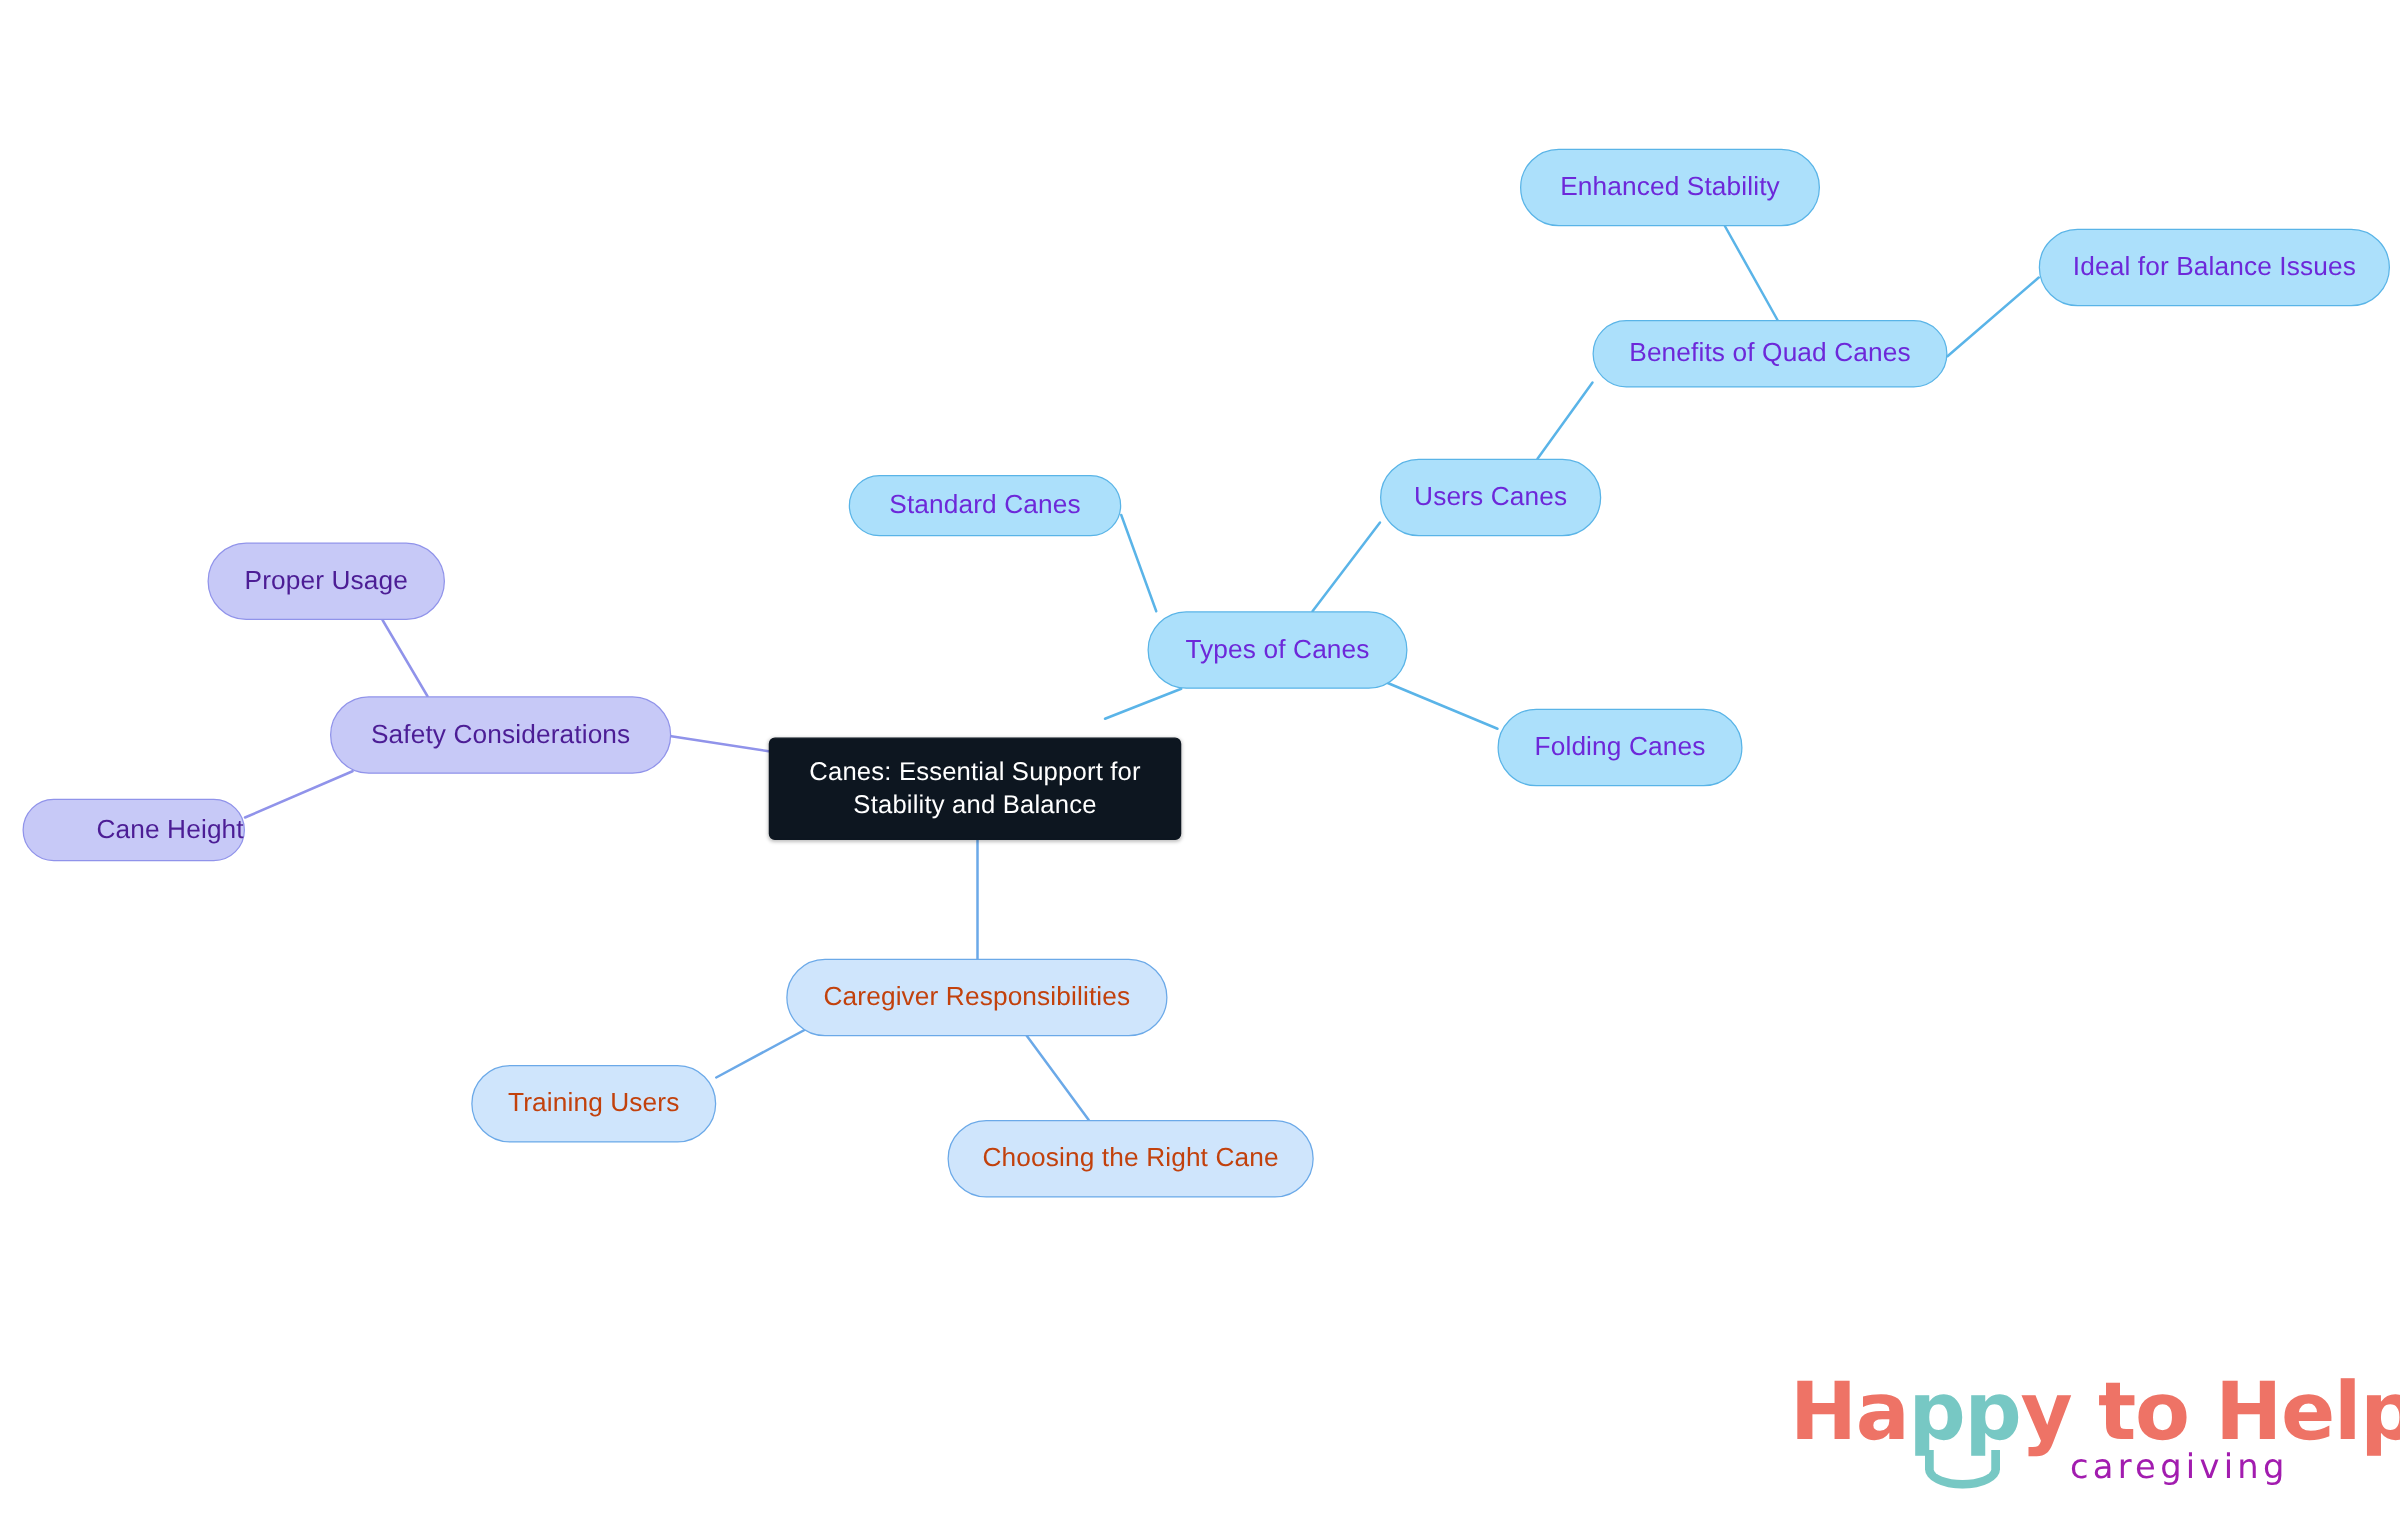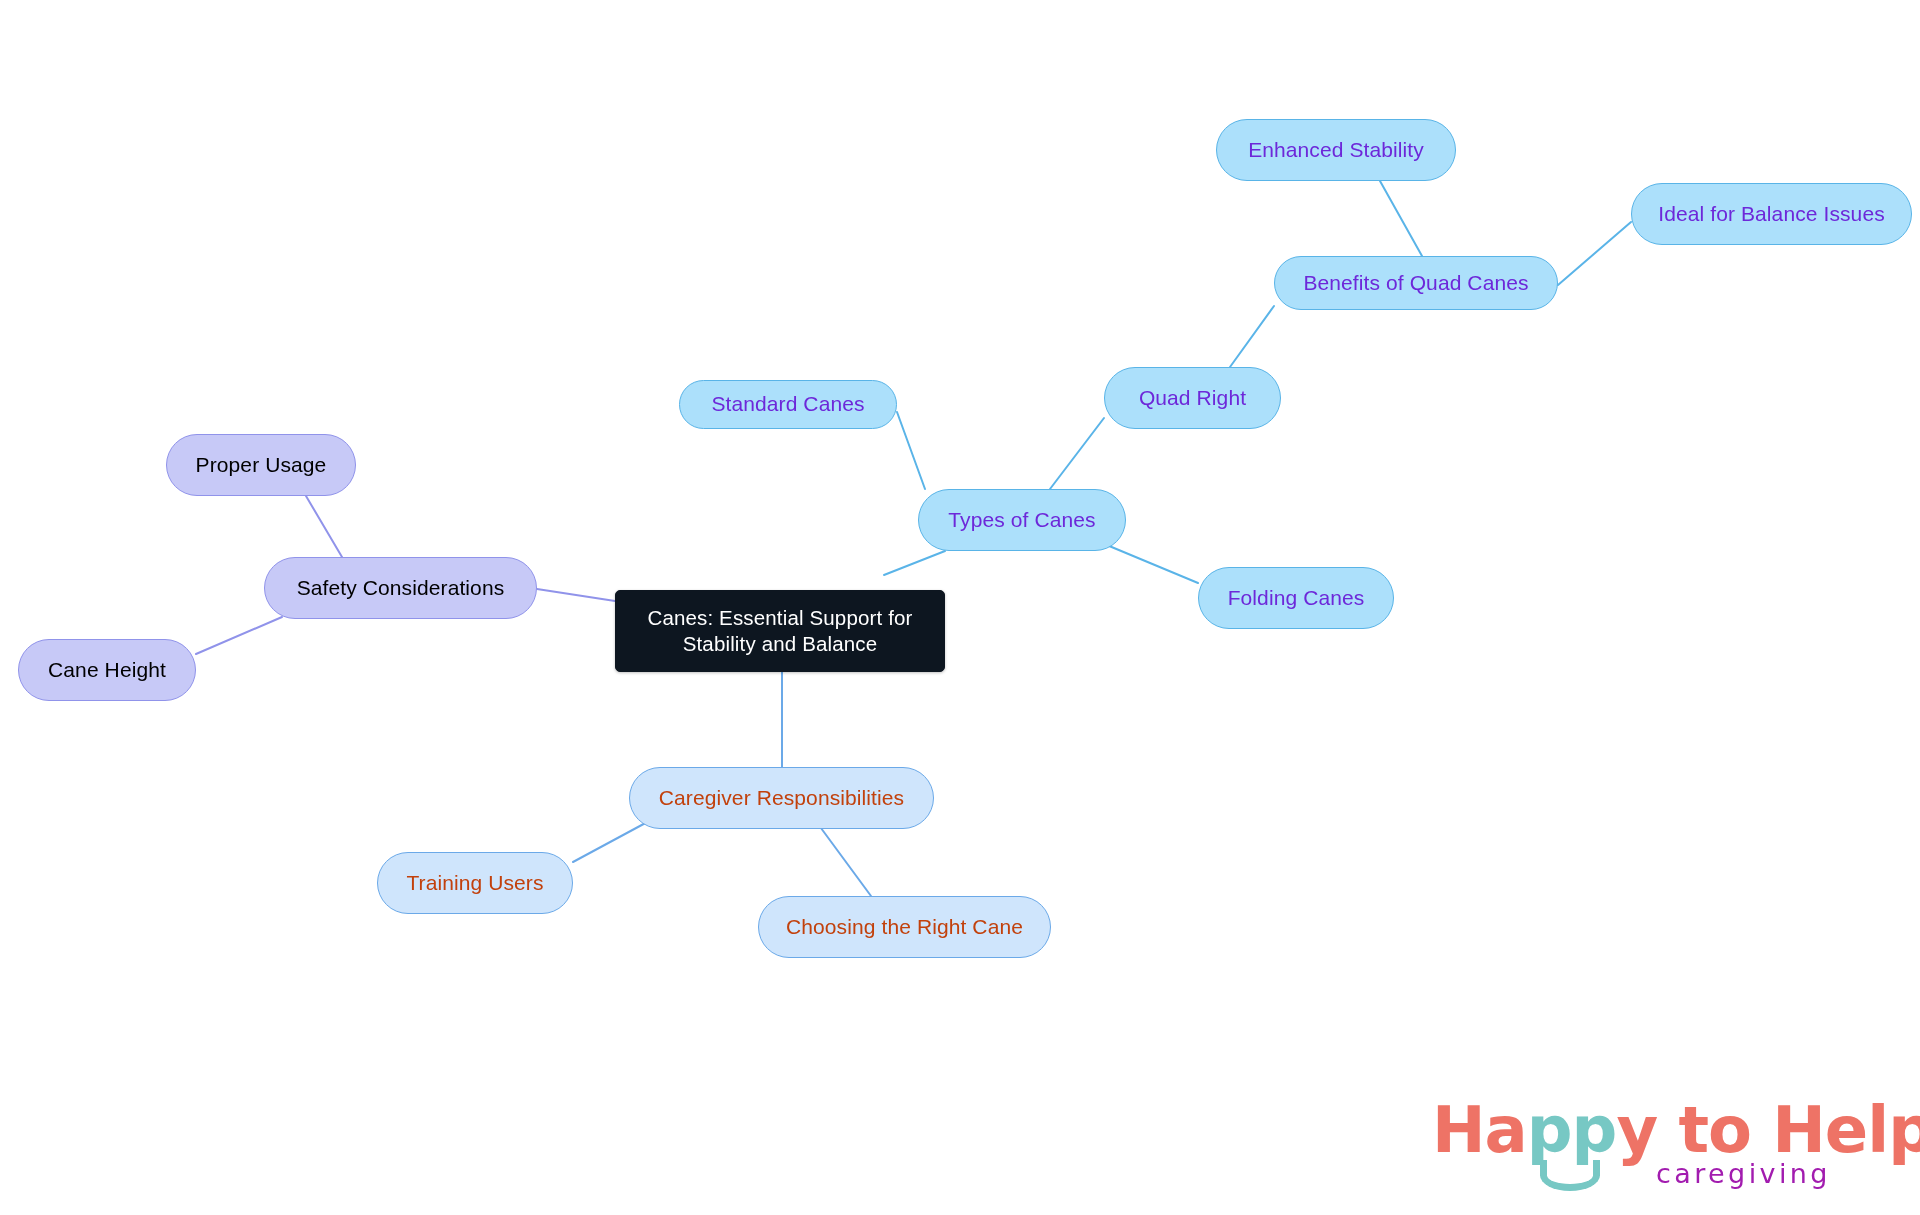--- a/index.html
+++ b/index.html
@@ -67,21 +67,21 @@
   .node-lightblue {
     background: #cfe5fc;
     border-color: #6ba9e8;
     color: #c2410c;
     font-size: 21px;
   }
 
   .node-purple {
     background: #c7c9f7;
     border-color: #9093ea;
-    color: #000000;
+    color: #4c1d95;
     font-size: 21px;
   }
 
   
   #brand-logo {
     position: absolute;
     left: 1432px;
     top: 1098px;
     width: 460px;
     height: 108px;
@@ -143,31 +143,31 @@
       <line x1="537" y1="589" x2="615" y2="601" stroke="#9093ea" stroke-width="2" stroke-linecap="round"></line>
       <line x1="306" y1="496" x2="342" y2="557" stroke="#9093ea" stroke-width="2" stroke-linecap="round"></line>
       <line x1="196" y1="654" x2="282" y2="617" stroke="#9093ea" stroke-width="2" stroke-linecap="round"></line>
     </svg>
 
   <div id="node-layer">
       <div class="node node-root" style="left: 615px; top: 590px; width: 330px; height: 82px;"><span>Canes: Essential Support for
 Stability and Balance</span></div>
       <div class="node node-cyan" style="left: 918px; top: 489px; width: 208px; height: 62px;"><span>Types of Canes</span></div>
       <div class="node node-cyan" style="left: 679px; top: 380px; width: 218px; height: 49px;"><span>Standard Canes</span></div>
-      <div class="node node-cyan" style="left: 1104px; top: 367px; width: 177px; height: 62px;"><span>Quad Right</span></div>
+      <div class="node node-cyan" style="left: 1104px; top: 367px; width: 177px; height: 62px;"><span>Users Canes</span></div>
       <div class="node node-cyan" style="left: 1198px; top: 567px; width: 196px; height: 62px;"><span>Folding Canes</span></div>
       <div class="node node-cyan" style="left: 1274px; top: 256px; width: 284px; height: 54px;"><span>Benefits of Quad Canes</span></div>
       <div class="node node-cyan" style="left: 1216px; top: 119px; width: 240px; height: 62px;"><span>Enhanced Stability</span></div>
       <div class="node node-cyan" style="left: 1631px; top: 183px; width: 281px; height: 62px;"><span>Ideal for Balance Issues</span></div>
       <div class="node node-lightblue" style="left: 629px; top: 767px; width: 305px; height: 62px;"><span>Caregiver Responsibilities</span></div>
       <div class="node node-lightblue" style="left: 377px; top: 852px; width: 196px; height: 62px;"><span>Training Users</span></div>
       <div class="node node-lightblue" style="left: 758px; top: 896px; width: 293px; height: 62px;"><span>Choosing the Right Cane</span></div>
       <div class="node node-purple" style="left: 264px; top: 557px; width: 273px; height: 62px;"><span>Safety Considerations</span></div>
       <div class="node node-purple" style="left: 166px; top: 434px; width: 190px; height: 62px;"><span>Proper Usage</span></div>
-      <div class="node node-purple" style="left: 18px; top: 639px; width: 178px; height: 62px;"><span>Cane Height</span></div>
+      <div class="node node-purple" style="left: 18px; top: 639px; width: 178px; height: 50px; justify-content: flex-end;"><span>Cane Height</span></div>
     </div>
 
   <div id="brand-logo">
     <div class="logo-wordmark"><span class="logo-coral">Ha</span><span class="logo-teal">pp</span><span class="logo-coral">y to Help</span></div>
     <div class="logo-smile"></div>
     <div class="logo-sub">caregiving</div>
   </div>
 
 </div>
 

